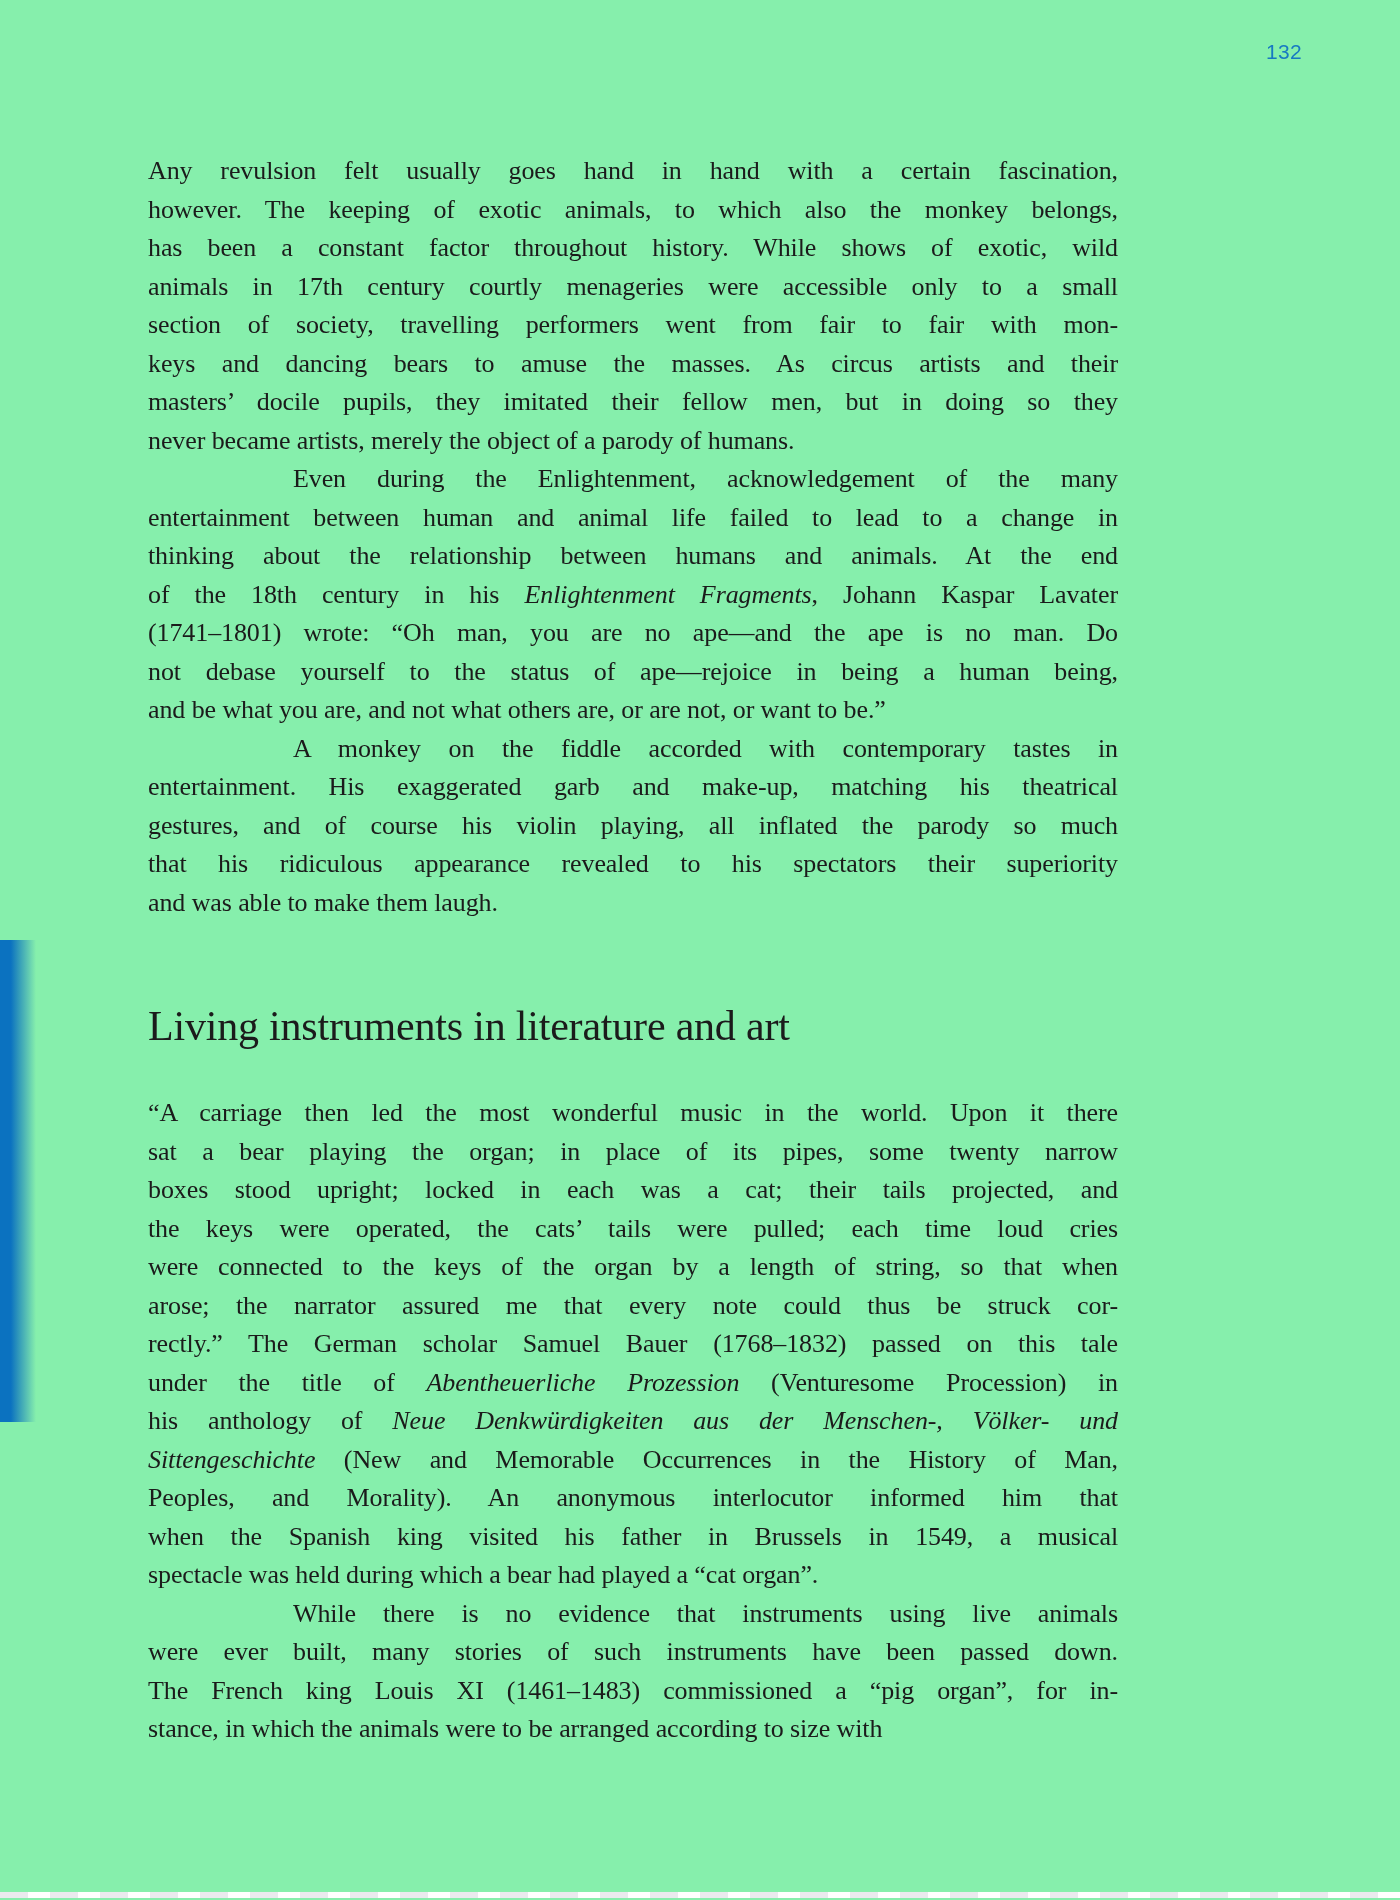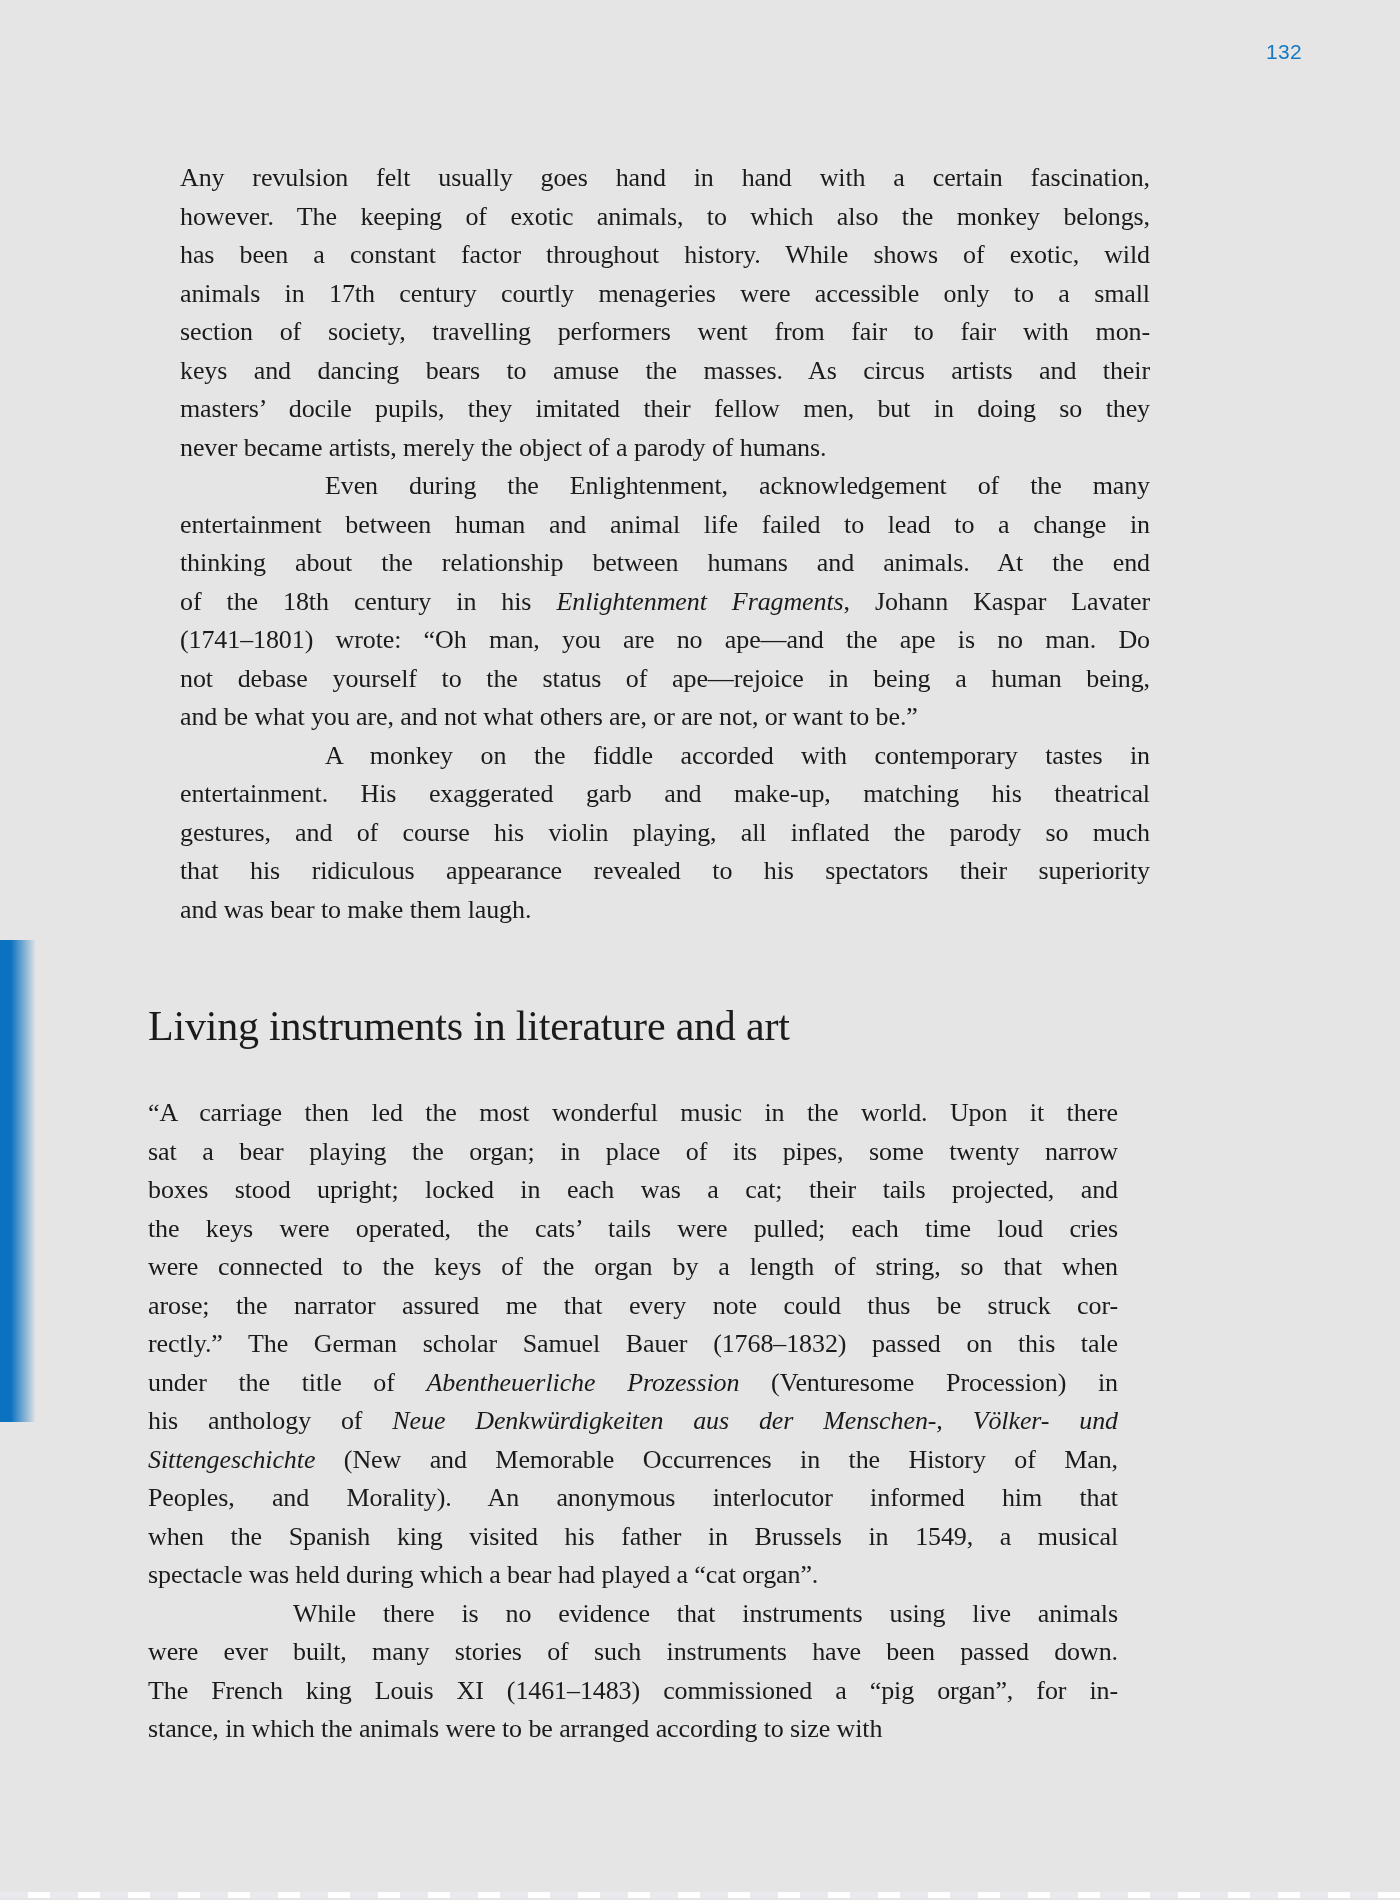--- a/index.html
+++ b/index.html
@@ -4,42 +4,42 @@
 <style>
   html, body {
     margin: 0;
     padding: 0;
     background: #ffffff;
   }
   .page {
     position: relative;
     width: 1400px;
     height: 1900px;
-    background: #e5e5e5;
+    background: #86efac;
     overflow: hidden;
     font-family: "Liberation Serif", "DejaVu Serif", serif;
     color: #1b1b1b;
   }
   .page-number {
     position: absolute;
     top: 40px;
     left: 1266px;
     font-family: "Liberation Sans", "DejaVu Sans", sans-serif;
     font-size: 21px;
     font-weight: 400;
     letter-spacing: 0.3px;
   }
   .body-flow {
     position: absolute;
     left: 148px;
     width: 970px;
     font-size: 26px;
     letter-spacing: -0.1px;
   }
-  #flow-top    { top: 159px; margin-left: 32px; }
+  #flow-top    { top: 152px; }
   #flow-bottom { top: 1066px; margin-top: 28px; }
   .line {
     line-height: 38.5px;
     text-align: justify;
     text-align-last: justify;
   }
   .line.last {
     text-align-last: left;
   }
   .line.indent {
@@ -100,21 +100,21 @@
         <div class="line"><span>of the 18th century in his </span><em>Enlightenment Fragments</em><span>, Johann Kaspar Lavater</span></div>
         <div class="line"><span>(1741–1801) wrote: “Oh man, you are no ape—and the ape is no man. Do</span></div>
         <div class="line"><span>not debase yourself to the status of ape—rejoice in being a human being,</span></div>
         <div class="line last"><span>and be what you are, and not what others are, or are not, or want to be.”</span></div>
       </div>
       <div>
         <div class="line indent"><span>A monkey on the fiddle accorded with contemporary tastes in</span></div>
         <div class="line"><span>entertainment. His exaggerated garb and make-up, matching his theatrical</span></div>
         <div class="line"><span>gestures, and of course his violin playing, all inflated the parody so much</span></div>
         <div class="line"><span>that his ridiculous appearance revealed to his spectators their superiority</span></div>
-        <div class="line last"><span>and was bear to make them laugh.</span></div>
+        <div class="line last"><span>and was able to make them laugh.</span></div>
       </div>
     </div>
 
   <h1 class="section-heading">Living instruments in literature and art</h1>
 
   <div class="body-flow" id="flow-bottom">
       <div>
         <div class="line"><span>“A carriage then led the most wonderful music in the world. Upon it there</span></div>
         <div class="line"><span>sat a bear playing the organ; in place of its pipes, some twenty narrow</span></div>
         <div class="line"><span>boxes stood upright; locked in each was a cat; their tails projected, and</span></div>

